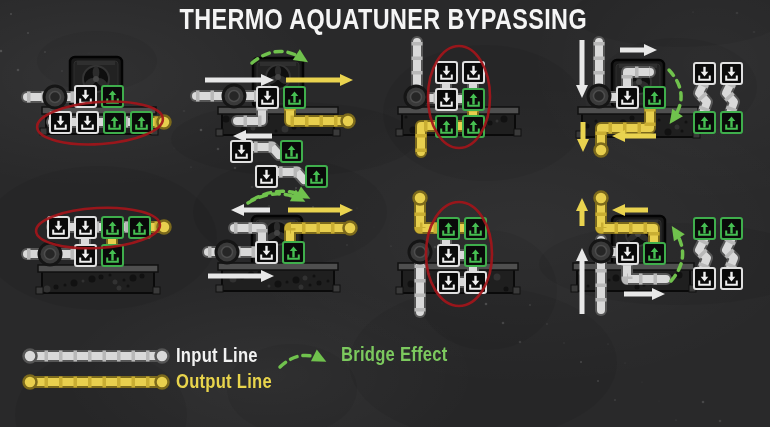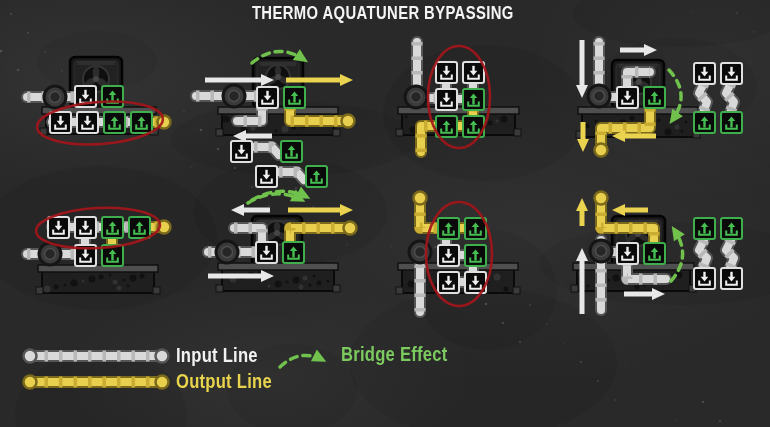--- a/index.html
+++ b/index.html
@@ -8,21 +8,21 @@
     font-family:"Liberation Sans",sans-serif;
     background:
       radial-gradient(ellipse 320px 160px at 12% 18%, rgba(255,255,255,0.05), transparent 70%),
       radial-gradient(ellipse 420px 220px at 68% 55%, rgba(255,255,255,0.04), transparent 70%),
       radial-gradient(ellipse 300px 140px at 35% 88%, rgba(255,255,255,0.045), transparent 70%),
       radial-gradient(ellipse 260px 200px at 92% 15%, rgba(255,255,255,0.035), transparent 70%),
       #29292a;
   }
   #title{
     position:absolute;top:2px;left:0;right:4px;text-align:center;
-    color:#f5f5f5;font-weight:bold;font-size:19px;letter-spacing:0.5px;
+    color:#f5f5f5;font-weight:bold;font-size:30px;letter-spacing:0.5px;
     white-space:nowrap;
   }
   #title span{display:inline-block;transform:scaleX(0.78);transform-origin:center;}
   .legend-label{
     position:absolute;font-weight:bold;font-size:20px;white-space:nowrap;
     transform:scaleX(0.83);transform-origin:left center;letter-spacing:0.3px;
   }
   #legend-input{left:176px;top:344px;color:#f2f2f2;}
   #legend-output{left:176px;top:370px;color:#e8d44c;}
   #legend-bridge{left:341px;top:343px;color:#7cc95e;}

